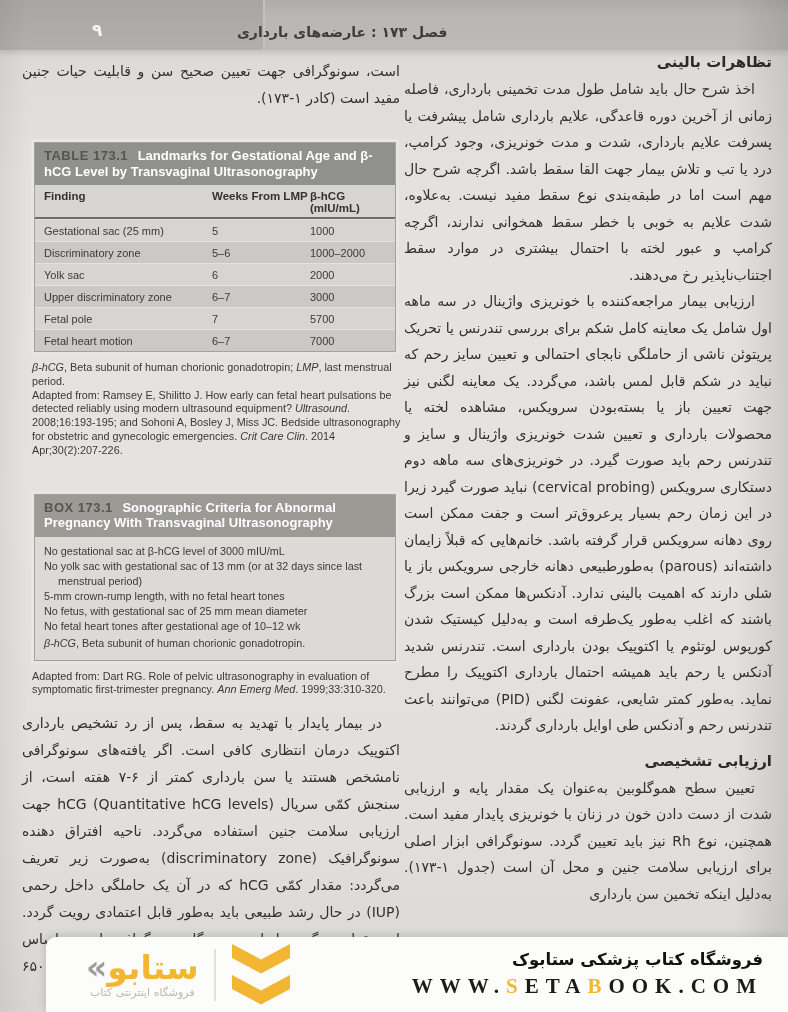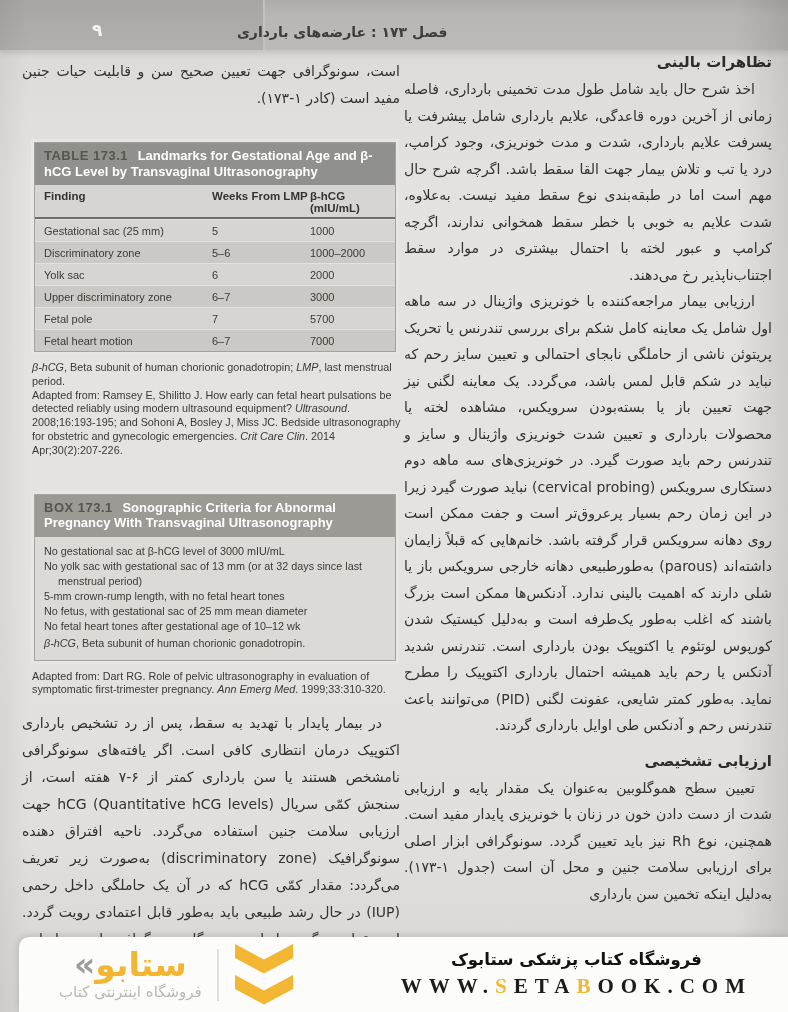--- a/index.html
+++ b/index.html
@@ -45,32 +45,32 @@
     font-family:"Liberation Sans",sans-serif; font-size:11px; color:#3b3a35; border-top:1px solid #e3e2de; }
   .trow.alt { background:#cac9c5; }
   .footnote { margin:9px 0 0 10px; width:372px; font-family:"Liberation Sans",sans-serif;
     font-size:10.8px; line-height:13.8px; color:#3a3935; text-align:left; }
   .it { font-style:italic; }
   .boxwrap { margin-top:36px; background:#dbdad6; }
   .bbody { padding:7px 9px 9px; font-family:"Liberation Sans",sans-serif; font-size:10.8px; line-height:15px; color:#3b3a35; }
   .box-item { padding-left:14px; text-indent:-14px; }
   .abbr-note { margin-top:2px; padding-left:14px; text-indent:-14px; }
   
-  .footer { position:absolute; left:19px; right:0; top:937px; height:75px; z-index:9;
+  .footer { position:absolute; left:46px; right:0; top:937px; height:75px; z-index:9;
     background:#fcfcfb; border-radius:10px 0 0 0; display:flex; align-items:center;
     box-shadow:-1px -2px 7px rgba(0,0,0,.13); }
   .footer-logo { display:flex; align-items:center; gap:15px; margin-left:40px; }
   .wordmark-col { text-align:center; }
   .wordmark { font-size:33px; line-height:34px; font-weight:bold; white-space:nowrap; }
   .wm-chevron { color:#9d9d9b; }
   .wm-text { color:#f2b632; }
-  .tagline { font-size:15px; color:#b9b8b4; margin-top:1px; direction:rtl; }
+  .tagline { font-size:11px; color:#b9b8b4; margin-top:1px; direction:rtl; }
   .logo-divider { width:2px; height:52px; background:#e0e0dd; }
   .emblem svg { display:block; }
-  .footer-text { margin-left:auto; margin-right:36px; text-align:center; }
+  .footer-text { margin-left:auto; margin-right:25px; text-align:right; }
   .store-title { font-size:16.5px; font-weight:bold; color:#121212; direction:rtl; margin-bottom:5px; }
   .url { font-family:Liberation Serif, serif; font-size:21px; font-weight:bold; letter-spacing:7px; color:#1b1b1b; white-space:nowrap; }
   .url .accent { color:#f2b632; }
 </style>
 </head>
 <body>
 
 <div class="page">
 
   <div class="page-header">

